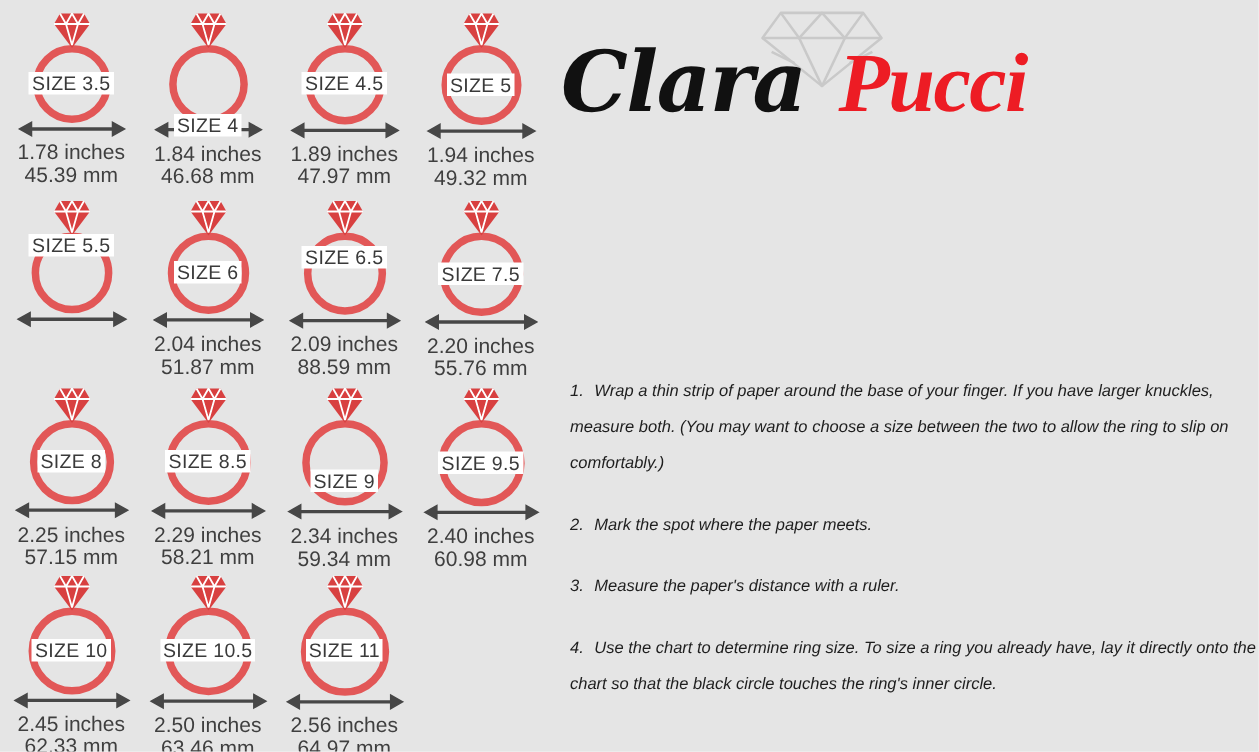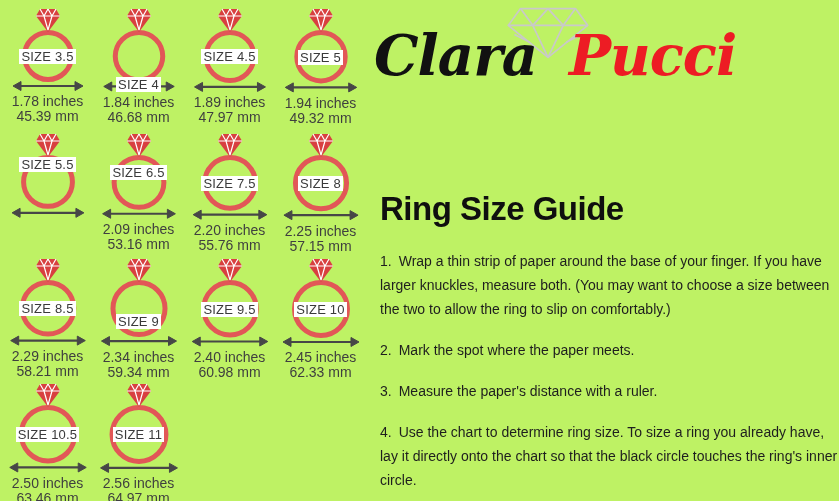--- a/index.html
+++ b/index.html
@@ -1,19 +1,19 @@
 <!DOCTYPE html>
 <html><head>
 <meta charset="utf-8">
 <style>
   html,body{margin:0;padding:0;}
   .page{
     position:relative;
     width:839px;height:501px;
-    background:#bef264;
+    background:#e5e5e5;
     overflow:hidden;
     font-family:"Liberation Sans", sans-serif;
   }
   
   .chart-grid{
     position:absolute;left:2px;top:4px;
     display:grid;
     grid-template-columns:repeat(4,91px);
     grid-template-rows:repeat(4,125px);
   }
@@ -54,38 +54,39 @@
   .logo-text{
     position:absolute;left:2px;top:22px;
     font-family:"DejaVu Serif", serif;
     font-style:italic;
     font-weight:700;
     font-size:56px;
     letter-spacing:-1px;
     white-space:nowrap;
   }
   .logo-word1{color:#111111;}
-  .logo-word2{margin-left:32px;}
+  .logo-word2{margin-left:22px;font-family:Liberation Serif, serif;}
   
   .guide-title{
     position:absolute;left:380px;top:190px;
     margin:0;
     font-size:33px;
     font-weight:700;
     color:#0f0f0f;
     letter-spacing:-0.5px;
   }
   .steps{
     position:absolute;left:380px;top:249px;width:459px;
   }
   .step{
     margin:0 0 17px 0;
-    font-size:14px;
+    font-size:11px;
     line-height:24px;
     color:#1e1e1e;
+    font-style:italic;
   }
   .step .num{margin-right:7px;}
 </style>
 </head>
 <body>
 
 <div class="page">
 
   <div class="chart-grid">
   <div class="cell">
@@ -187,40 +188,61 @@
     <g stroke="#474747" fill="#474747">
       <line x1="16.08" y1="79.84" x2="75.92" y2="79.84" stroke-width="2.2"></line>
       <polygon points="10.079999999999998,79.84 18.08,75.34 18.08,84.34"></polygon>
       <polygon points="81.92,79.84 73.92,75.34 73.92,84.34"></polygon>
     </g>
   </svg>
         </div>
     <div class="size-label" style="top: 26px;"><span>SIZE 5.5</span></div>
   </div>
 
+  <div class="cell">
+    <div class="ring-visual">
+          <svg width="92" height="87" viewBox="0 0 92 87">
+    <circle cx="46" cy="49.15" r="24.65" fill="none" stroke="#e25757" stroke-width="5"></circle>
+    <g transform="translate(33,0)">
+      <polygon points="13,24 1,8 5,1 21,1 25,8" fill="#d84040"></polygon>
+      <path d="M1,8 H25 M5,1 L9,8 M21,1 L17,8 M13,1 L9,8 M13,1 L17,8 M9,8 L13,22 M17,8 L13,22" stroke="#ffffff" stroke-width="1.2" fill="none"></path>
+    </g>
+    <g stroke="#474747" fill="#474747">
+      <line x1="15.850000000000001" y1="80.3" x2="76.15" y2="80.3" stroke-width="2.2"></line>
+      <polygon points="9.850000000000001,80.3 17.85,75.8 17.85,84.8"></polygon>
+      <polygon points="82.15,80.3 74.15,75.8 74.15,84.8"></polygon>
+    </g>
+  </svg>
+        </div>
+    <div class="size-label" style="top: 44.15px;"><span>SIZE 6</span></div>
+    <div class="meas">
+      <div>2.04 inches</div>
+      <div>51.87 mm</div>
+    </div>
+  </div>
 
   <div class="cell">
     <div class="ring-visual">
           <svg width="92" height="87" viewBox="0 0 92 87">
     <circle cx="46" cy="49.379999999999995" r="24.88" fill="none" stroke="#e25757" stroke-width="5"></circle>
     <g transform="translate(33,0)">
       <polygon points="13,24 1,8 5,1 21,1 25,8" fill="#d84040"></polygon>
       <path d="M1,8 H25 M5,1 L9,8 M21,1 L17,8 M13,1 L9,8 M13,1 L17,8 M9,8 L13,22 M17,8 L13,22" stroke="#ffffff" stroke-width="1.2" fill="none"></path>
     </g>
     <g stroke="#474747" fill="#474747">
       <line x1="15.620000000000005" y1="80.75999999999999" x2="76.38" y2="80.75999999999999" stroke-width="2.2"></line>
       <polygon points="9.620000000000005,80.75999999999999 17.620000000000005,76.25999999999999 17.620000000000005,85.25999999999999"></polygon>
       <polygon points="82.38,80.75999999999999 74.38,76.25999999999999 74.38,85.25999999999999"></polygon>
     </g>
   </svg>
         </div>
     <div class="size-label" style="top: 34px;"><span>SIZE 6.5</span></div>
     <div class="meas">
       <div>2.09 inches</div>
-      <div>53.16 mm</div>
+      <div>88.59 mm</div>
     </div>
   </div>
 
 
   <div class="cell">
     <div class="ring-visual">
           <svg width="92" height="88" viewBox="0 0 92 88">
     <circle cx="46" cy="49.84" r="25.34" fill="none" stroke="#e25757" stroke-width="5"></circle>
     <g transform="translate(33,0)">
       <polygon points="13,24 1,8 5,1 21,1 25,8" fill="#d84040"></polygon>
@@ -405,21 +427,20 @@
         <line x1="40" y1="14" x2="30" y2="35"></line>
         <line x1="8" y1="20" x2="18" y2="25"></line>
         <line x1="52" y1="20" x2="42" y2="25"></line>
       </g>
     </svg>
     <div class="logo-text">
       <span class="logo-word1">Clara</span><span class="logo-word2" style="color: rgb(237, 28, 36);">Pucci</span>
     </div>
   </div>
 
-  <h1 class="guide-title">Ring Size Guide</h1>
   <div class="steps">
   <p class="step">
     <span class="num">1.</span><span class="txt">Wrap a thin strip of paper around the base of your finger. If you have larger knuckles, measure both. (You may want to choose a size between the two to allow the ring to slip on comfortably.)</span>
   </p>
 
   <p class="step">
     <span class="num">2.</span><span class="txt">Mark the spot where the paper meets.</span>
   </p>
 
   <p class="step">

